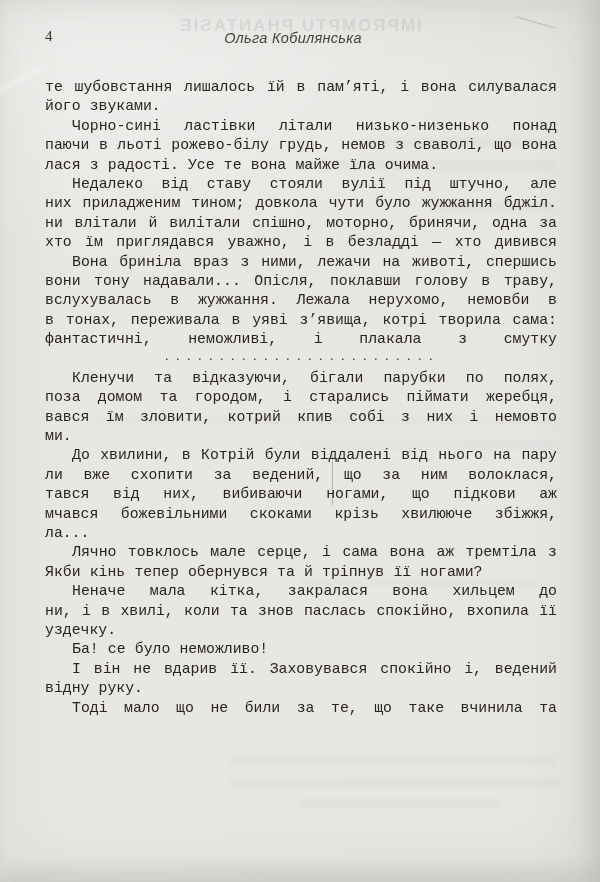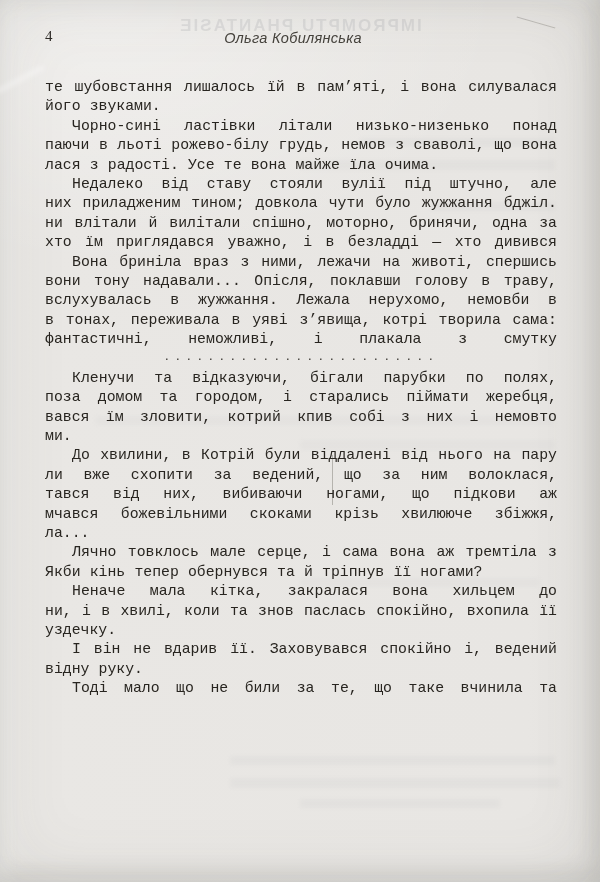--- a/index.html
+++ b/index.html
@@ -138,20 +138,23 @@
         <div class="para indent">
           <div class="line">Лячно товклось мале серце, і сама вона аж тремтіла з остраху!</div>
           <div class="line last">Якби кінь тепер обернувся та й тріпнув її ногами?</div>
         </div>
         <div class="para indent">
           <div class="line">Неначе мала кітка, закралася вона хильцем до розвішеної звіри-</div>
           <div class="line">ни, і в хвилі, коли та знов паслась спокійно, вхопила її незамітно за</div>
           <div class="line last">уздечку.</div>
         </div>
         <div class="para indent">
+          <div class="line last">Ба! се було неможливо!</div>
+        </div>
+        <div class="para indent">
           <div class="line">І він не вдарив її. Заховувався спокійно і, ведений божевільними</div>
           <div class="line last">відну руку.</div>
         </div>
         <div class="para indent">
           <div class="line">Тоді мало що не били за те, що таке вчинила та виставилась на</div>
         </div>
       </div>
   </div>
 
 </div>

